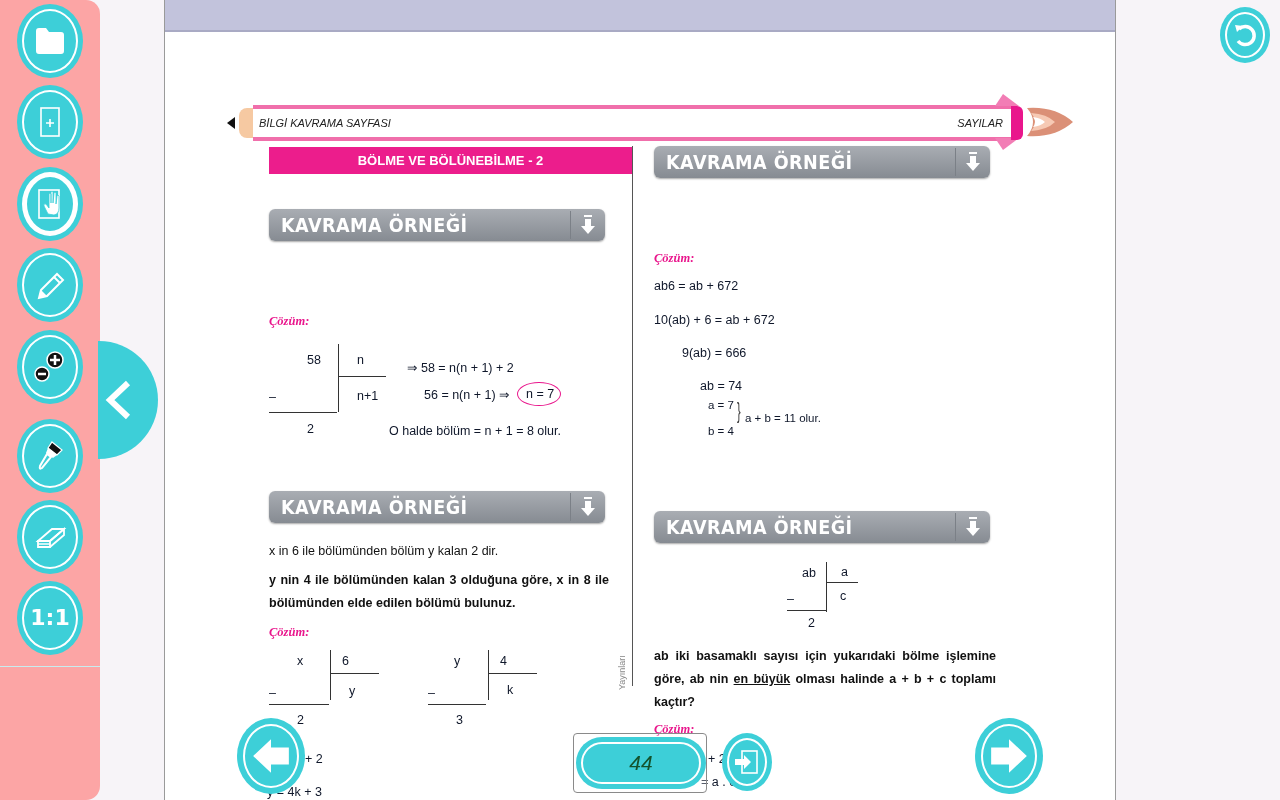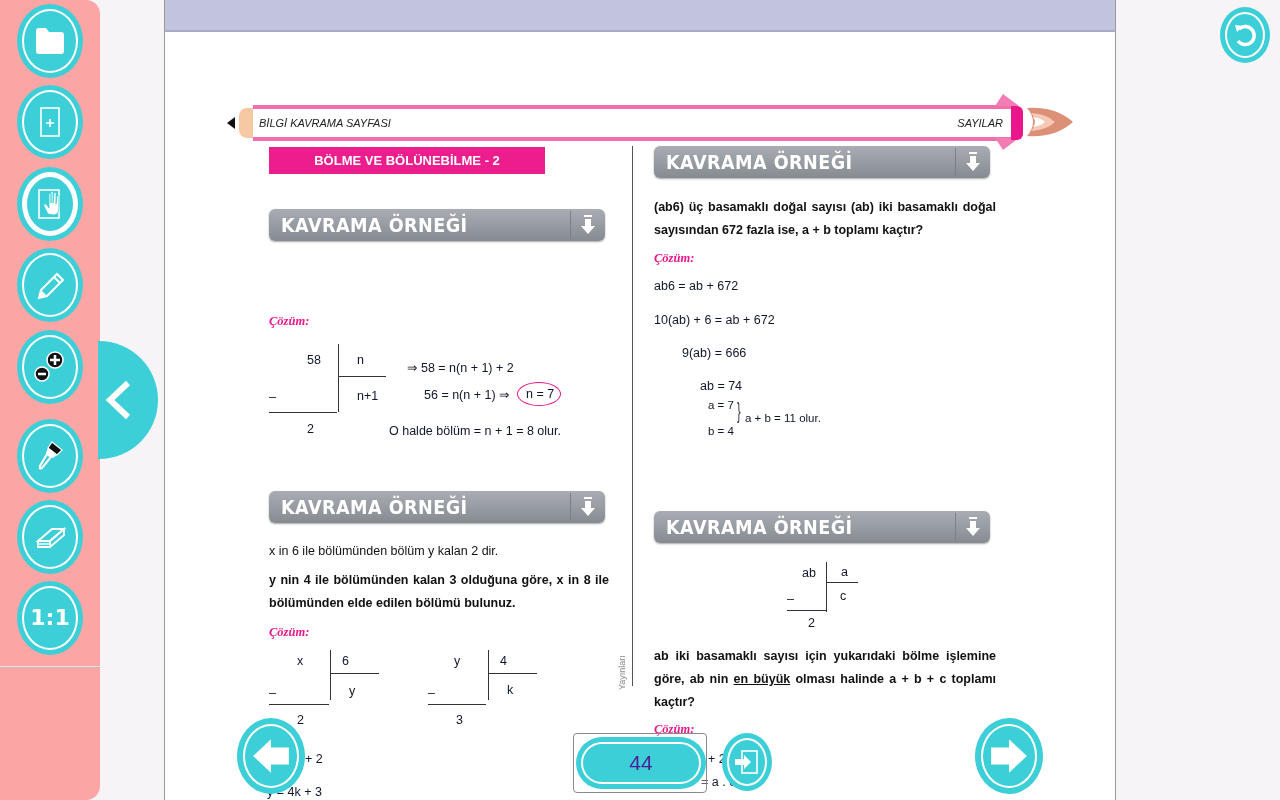--- a/index.html
+++ b/index.html
@@ -19,21 +19,21 @@
   .ribbon-right-text { position: absolute; right: 10px; top: 8px; font-size: 11px; font-style: italic; color: #222; }
   .ribbon-cap { position: absolute; left: 786px; top: 6px; width: 12px; height: 34px; background: #e9168c; border-radius: 0 6px 6px 0; }
   .ribbon-fin-top { position: absolute; left: 770px; top: -6px; width: 0; height: 0; border-left: 8px solid transparent; border-right: 16px solid transparent; border-bottom: 12px solid #f27db5; }
   .ribbon-fin-bot { position: absolute; left: 770px; top: 38px; width: 0; height: 0; border-left: 8px solid transparent; border-right: 16px solid transparent; border-top: 12px solid #f27db5; }
   .ribbon-flame { position: absolute; left: 800px; top: 6px; width: 50px; height: 32px; }
 
   
   .col-divider { position: absolute; left: 467px; top: 146px; width: 1px; height: 540px; background: #555; }
   .side-vert-text { position: absolute; left: 452px; top: 690px; font-size: 9px; color: #888; transform: rotate(-90deg); transform-origin: left top; white-space: nowrap; }
 
-  .section-title { position: absolute; left: 104px; top: 147px; width: 276px; height: 27px; background: #ec1d8c; color: #fff; font-weight: bold; font-size: 13px; text-align: center; line-height: 27px; }
+  .section-title { position: absolute; left: 104px; top: 147px; width: 363px; height: 27px; background: #ec1d8c; color: #fff; font-weight: bold; font-size: 13px; text-align: center; line-height: 27px; }
 
   .kb { position: absolute; width: 336px; height: 32px; border-radius: 6px; background: linear-gradient(#a9adb3, #868b92); box-shadow: 0 1px 2px rgba(0,0,0,0.35); }
   .kb-label { position: absolute; left: 12px; top: 4px; font-size: 20px; font-weight: bold; color: #fff; letter-spacing: 0.5px; font-family: "DejaVu Sans", sans-serif; transform: scaleX(0.88); transform-origin: left; }
   .kb-sep { position: absolute; right: 34px; top: 2px; width: 1px; height: 28px; background: #7b8087; }
   .kb-arrow { position: absolute; right: 10px; top: 6px; width: 14px; height: 20px; }
 
   .q { position: absolute; font-size: 12.5px; font-weight: bold; color: #111; line-height: 23px; text-align: justify; }
   .qn { position: absolute; font-size: 12.5px; color: #111; line-height: 23px; }
   .cozum { position: absolute; font-family: "Liberation Serif", serif; font-style: italic; font-weight: bold; font-size: 12.5px; color: #e9168c; }
   .m { position: absolute; font-size: 12.5px; color: #0f172a; white-space: nowrap; }
@@ -55,21 +55,21 @@
   .collapse-tab svg { position: absolute; left: 4px; top: 38px; width: 34px; height: 42px; }
 
   
   .round { position: absolute; border-radius: 50%; background: #3dcfd8; }
   .round-ring { position: absolute; left: 6px; top: 6px; right: 6px; bottom: 6px; border: 2px solid #fff; border-radius: 50%; }
   .round svg { position: absolute; }
 
   .page-pill-wrap { position: absolute; left: 573px; top: 733px; width: 134px; height: 60px; border: 1px solid #8a8a8a; border-radius: 4px; background: rgba(255,255,255,0.3); }
   .page-pill { position: absolute; left: 2px; top: 3px; width: 130px; height: 52px; background: #3dcfd8; border-radius: 26px; }
   .page-pill-ring { position: absolute; left: 5px; top: 5px; right: 5px; bottom: 5px; border: 2px solid #fff; border-radius: 22px; }
-  .page-pill-num { position: absolute; left: 0; width: 100%; top: 14px; text-align: center; color: #4c1d95; font-size: 21px; }
+  .page-pill-num { position: absolute; left: 0; width: 100%; top: 14px; text-align: center; color: #14532d; font-size: 21px; font-style: italic; }
 </style>
 </head>
 <body>
 
 <div class="app">
 
   <div class="page">
     <div class="page-topbar"></div>
 
     <div class="ribbon">
@@ -159,21 +159,20 @@
     <div class="kb" style="left:489px; top:146px;">
       <span class="kb-label">KAVRAMA ÖRNEĞİ</span>
       <div class="kb-sep"></div>
       <svg class="kb-arrow" viewBox="0 0 14 20">
           <rect x="3" y="0" width="8" height="2" fill="#fff"></rect>
           <rect x="4" y="4" width="6" height="8" fill="#fff"></rect>
           <path d="M0 11 L14 11 L7 19 Z" fill="#fff"></path>
         </svg>
     </div>
 
-    <div class="q" style="left:489px; top:196px; width:342px;">(ab6) üç basamaklı doğal sayısı (ab) iki basamaklı doğal sayısından 672 fazla ise, a + b toplamı kaçtır?</div>
     <div class="cozum" style="left:489px; top:251px;">Çözüm:</div>
     <div class="m" style="left:489px; top:279px;">ab6 = ab + 672</div>
     <div class="m" style="left:489px; top:313px;">10(ab) + 6 = ab + 672</div>
     <div class="m" style="left:517px; top:346px;">9(ab) = 666</div>
     <div class="m" style="left:535px; top:379px;">ab = 74</div>
     <div class="m" style="left:543px; top:399px; font-size:11.5px;">a = 7</div>
     <div class="m" style="left:543px; top:425px; font-size:11.5px;">b = 4</div>
     <div class="m" style="left:572px; top:398px; font-size:22px; color:#333; transform:scaleX(0.5); transform-origin:left;">}</div>
     <div class="m" style="left:580px; top:412px; font-size:11.5px;">a + b = 11  olur.</div>
 

